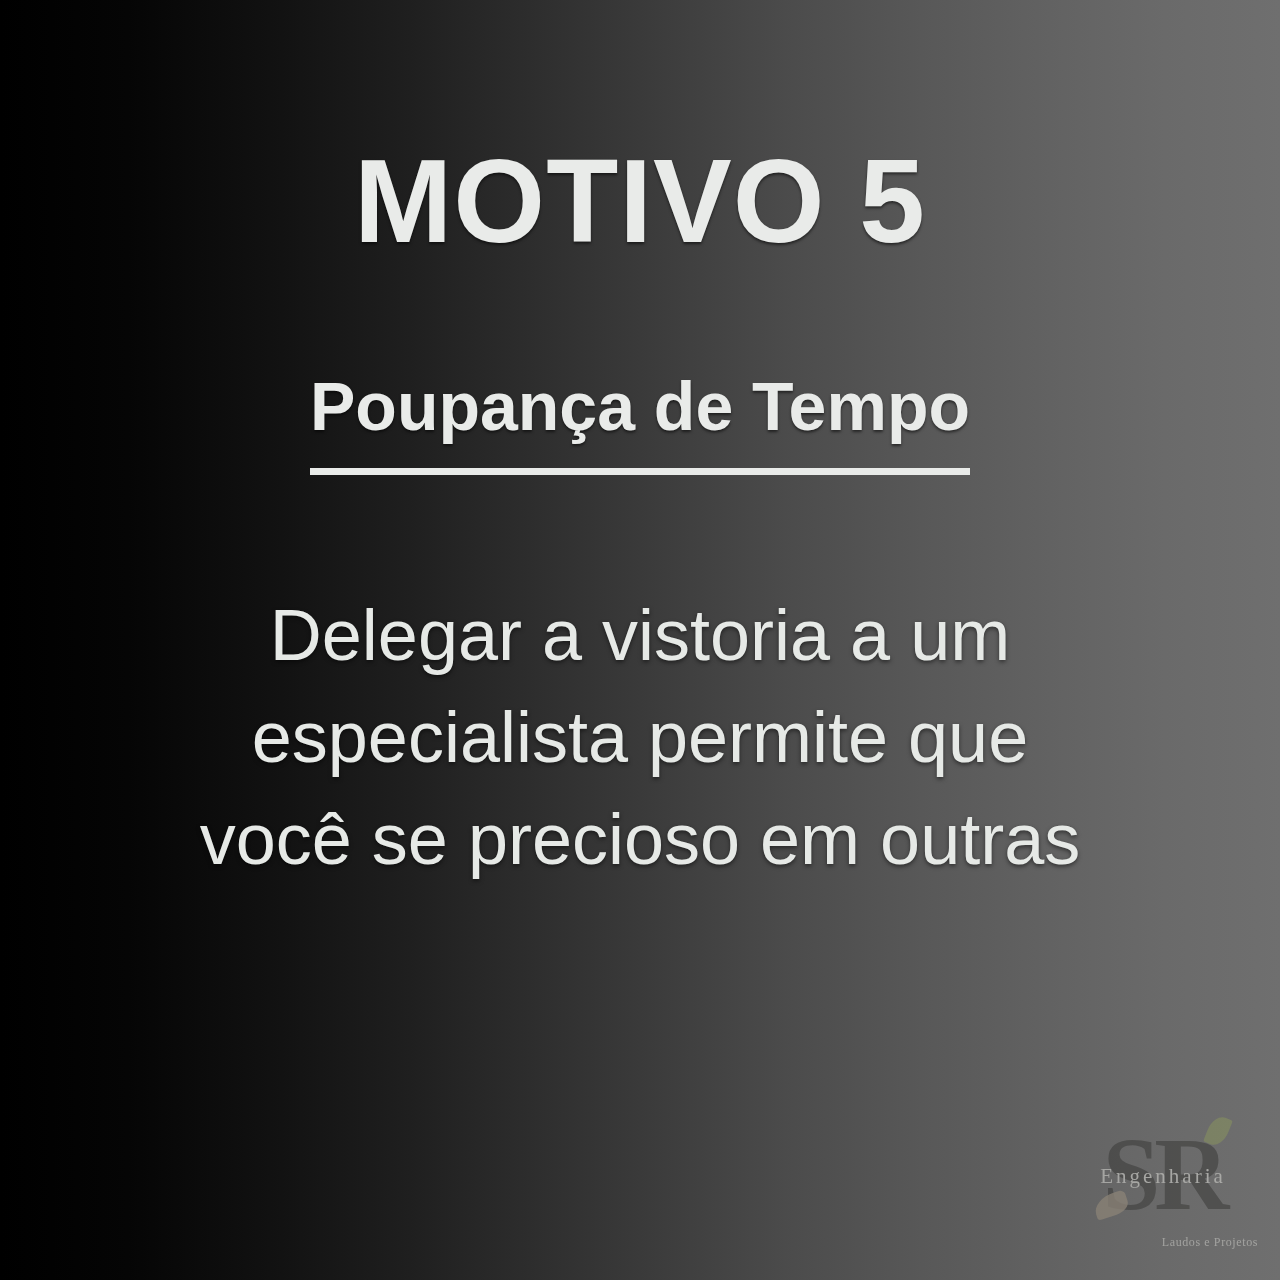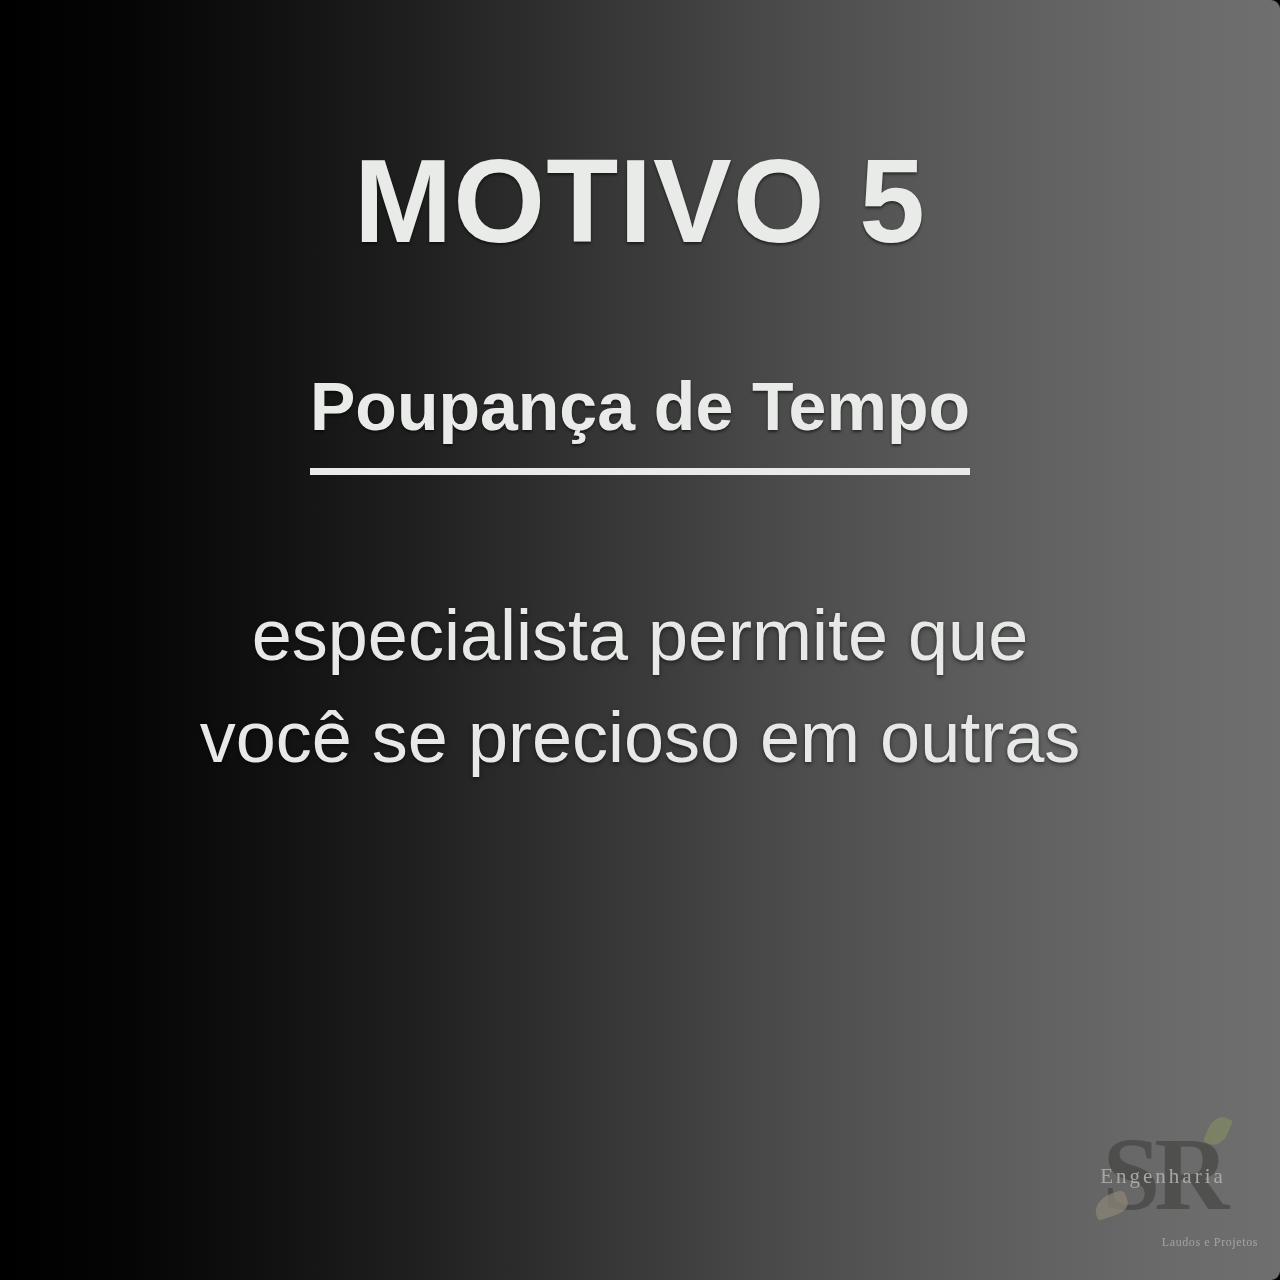--- a/index.html
+++ b/index.html
@@ -23,21 +23,20 @@
       #1f1f1f 32%,
       #2e2e2e 42%,
       #3d3d3d 52%,
       #4c4c4c 62%,
       #585858 72%,
       #626262 82%,
       #6a6a6a 91%,
       #6f6f6f 100%
     );
     font-family: "Liberation Sans", "DejaVu Sans", sans-serif;
-    border-radius: 9px;
     -webkit-font-smoothing: antialiased;
   }
 
   
   .content {
     position: absolute;
     left: 0;
     right: 0;
     top: 0;
     bottom: 0;
@@ -180,20 +179,21 @@
 
   <div class="content">
 
     <h1 class="headline">MOTIVO 5</h1>
 
     <h2 class="subhead">
       <span class="ul">Poupança de Tempo</span>
     </h2>
 
     <p class="body-copy">
+      <span class="ln">Delegar a vistoria a um</span>
       <span class="ln">especialista permite que</span>
       <span class="ln">você se precioso em outras</span>
     </p>
 
   </div>
 
   <div class="logo">
     <div class="logo-mark">SR</div>
     <div class="logo-leaf"></div>
     <div class="logo-branch"></div>

